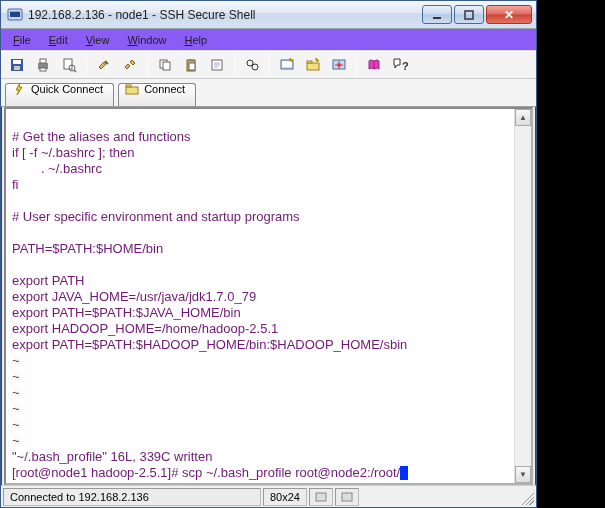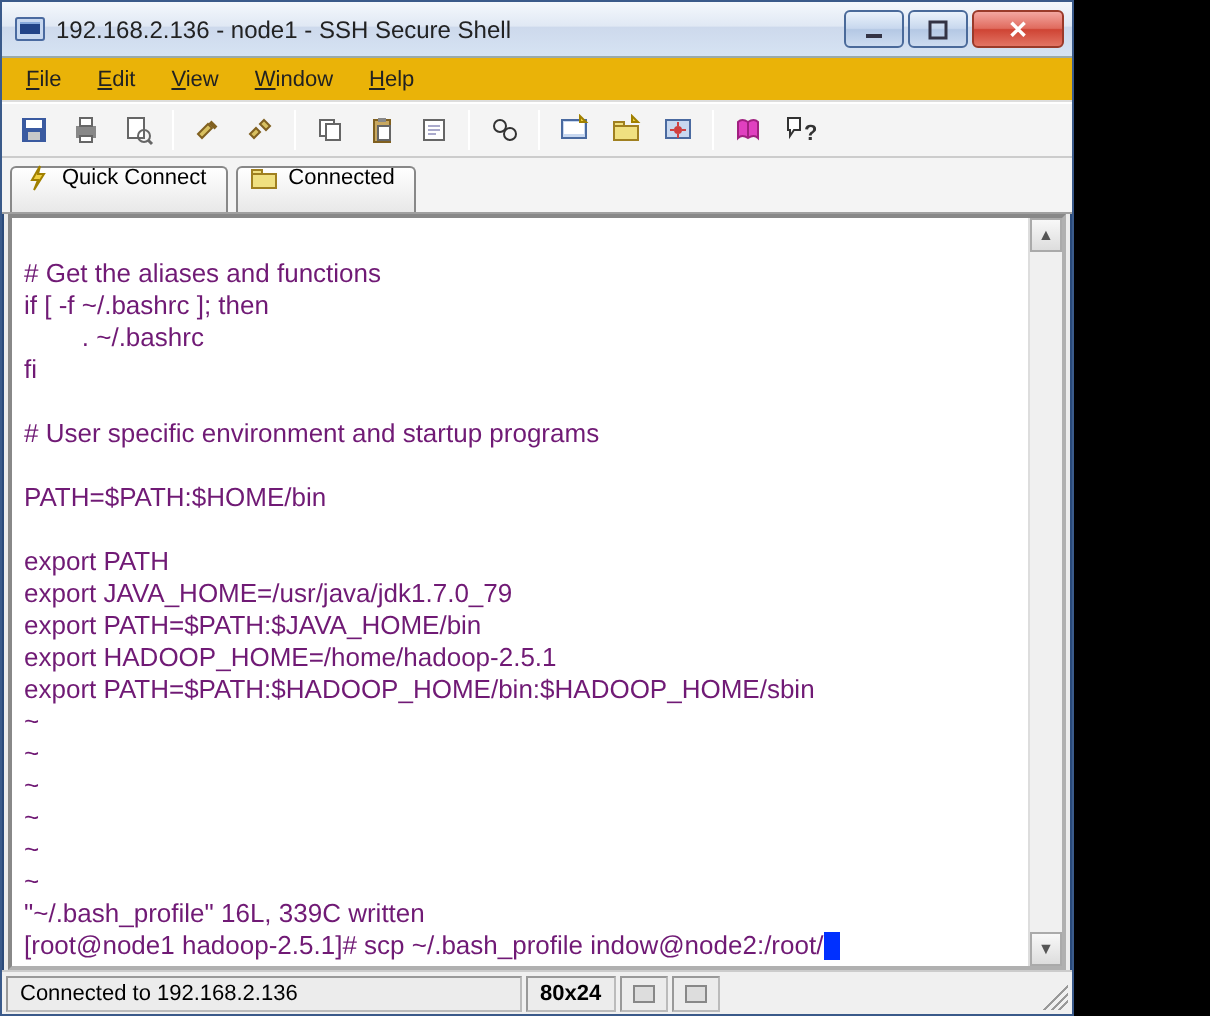--- a/index.html
+++ b/index.html
@@ -53,21 +53,21 @@
   }
   .winbtn.close {
     width: 46px;
     background: linear-gradient(to bottom,#f3a6a0,#e06b5e 48%,#cf4434 52%,#e27464);
     border-color: #9a3a2a;
     color: #fff;
   }
   .winbtn.close .x { font-weight:bold; font-size:12px; }
   .menubar {
     height: 22px;
-    background: #eab308;
+    background: #8b5cf6;
     display: flex;
     align-items: center;
     padding: 0 4px;
     gap: 2px;
     border-bottom: 1px solid #ddd;
   }
   .menubar .mitem {
     padding: 2px 8px;
     color: #222;
   }
@@ -163,21 +163,21 @@
     border-top-color:#999;
     border-left-color:#999;
     height:18px;
     padding: 1px 6px;
     display:flex;align-items:center;
     background:#ececec;
     margin-right:2px;
   }
   .statusbar .cell.wide { flex: 0 0 258px; }
   .statusbar .cell.mid  { flex: 0 0 200px; }
-  .statusbar .cell.small{ flex: 0 0 42px; justify-content:center;font-weight:bold;}
+  .statusbar .cell.small{ flex: 0 0 42px; justify-content:center;}
   .statusbar .cell.icon { flex: 0 0 24px; justify-content:center; padding:0;}
   .grip {
     width: 16px; height:16px;
     margin-left:auto;
     background:
       linear-gradient(135deg, transparent 60%, #999 60%, #999 65%, transparent 65%,
                       transparent 72%, #999 72%, #999 77%, transparent 77%,
                       transparent 84%, #999 84%, #999 89%, transparent 89%);
   }
   svg { display:block; }
@@ -332,21 +332,21 @@
         </span>
       <span>Quick Connect</span>
     </div>
     <div class="tab">
       <span>
           <svg width="14" height="14">
             <rect x="1" y="5" width="12" height="7" fill="#f0e080" stroke="#a08020"></rect>
             <rect x="1" y="3" width="5" height="2" fill="#f0e080" stroke="#a08020"></rect>
           </svg>
         </span>
-      <span>Connected</span>
+      <span>Connect</span>
     </div>
   </div>
 
   <div class="terminal-wrap">
     <div class="terminal" id="terminal">
 # Get the aliases and functions
 if [ -f ~/.bashrc ]; then
         . ~/.bashrc
 fi
 
@@ -359,21 +359,21 @@
 export PATH=$PATH:$JAVA_HOME/bin
 export HADOOP_HOME=/home/hadoop-2.5.1
 export PATH=$PATH:$HADOOP_HOME/bin:$HADOOP_HOME/sbin
 ~
 ~
 ~
 ~
 ~
 ~
 "~/.bash_profile" 16L, 339C written
-<span>[root@node1 hadoop-2.5.1]# scp ~/.bash_profile indow@node2:/root/</span><span class="cursor"></span></div>
+<span>[root@node1 hadoop-2.5.1]# scp ~/.bash_profile root@node2:/root/</span><span class="cursor"></span></div>
     <div class="scrollbar">
       <div class="sbbtn">▲</div>
       <div class="sbtrack"></div>
       <div class="sbbtn">▼</div>
     </div>
   </div>
 
   <div class="statusbar">
     <div class="cell wide">Connected to 192.168.2.136</div>
     <div class="cell small">80x24</div>

